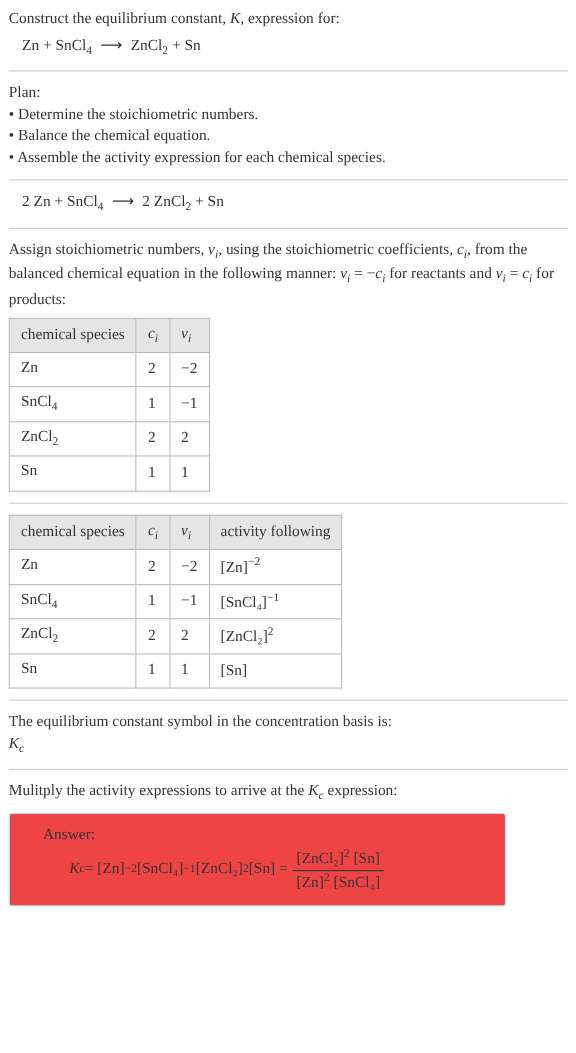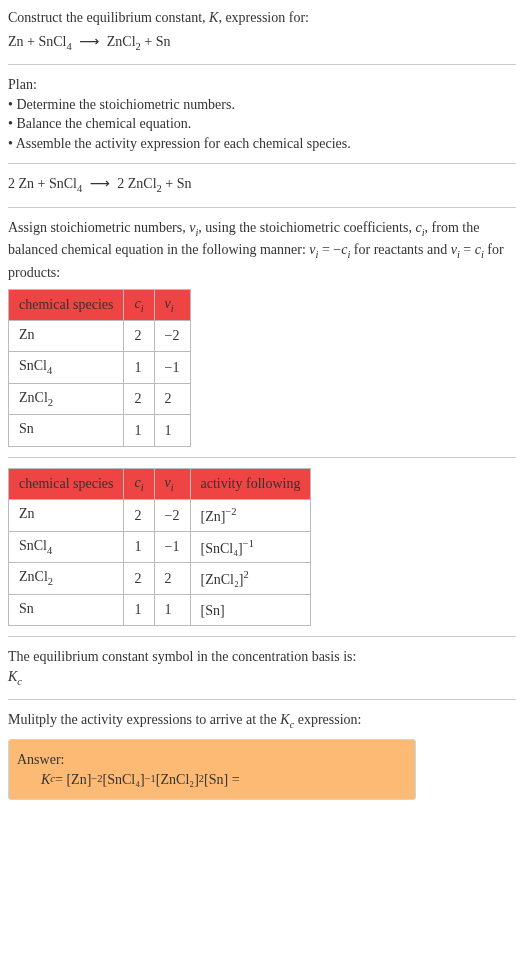--- a/index.html
+++ b/index.html
@@ -13,50 +13,50 @@
   }
   .section {
     margin-bottom: 8px;
   }
   hr {
     border: none;
     border-top: 1px solid #ccc;
     margin: 10px 0;
   }
   .equation {
-    margin: 4px 0;
+    margin: 4px 12px;
   }
   .sub {
     vertical-align: sub;
     font-size: 0.75em;
   }
   .sup {
     vertical-align: super;
     font-size: 0.75em;
   }
   table {
     border-collapse: collapse;
     margin: 6px 0;
   }
   th, td {
     border: 1px solid #bbb;
     padding: 4px 10px;
     text-align: left;
     font-weight: normal;
   }
   th {
-    background: #ef4444;
+    background: #e5e5e5;
   }
   .italic { font-style: italic; }
   .arrow { display:inline-block; margin: 0 4px; }
   .answer-box {
-    background: #fdba74;
+    background: #ef4444;
     border: 1px solid #b8dceb;
     border-radius: 3px;
-    padding: 10px 8px;
+    padding: 10px 30px;
     margin-top: 6px;
     width: 390px;
   }
   .frac {
     display: inline-block;
     vertical-align: middle;
     text-align: center;
     margin: 0 4px;
   }
   .frac .num {
@@ -202,15 +202,19 @@
     <div class="kc-line">
       <span class="italic">K</span>
         <span class="sub italic">c</span>
         <span> = [Zn]</span>
         <span class="sup">−2</span>
         <span> [SnCl₄]</span>
         <span class="sup">−1</span>
         <span> [ZnCl₂]</span>
         <span class="sup">2</span>
         <span> [Sn] = </span>
+      <span class="frac">
+        <span class="num"><span>[ZnCl₂]</span><span class="sup">2</span><span> [Sn]</span></span>
+        <span class="den"><span>[Zn]</span><span class="sup">2</span><span> [SnCl₄]</span></span>
+      </span>
     </div>
   </div>
 </div>
 
 </body></html>

